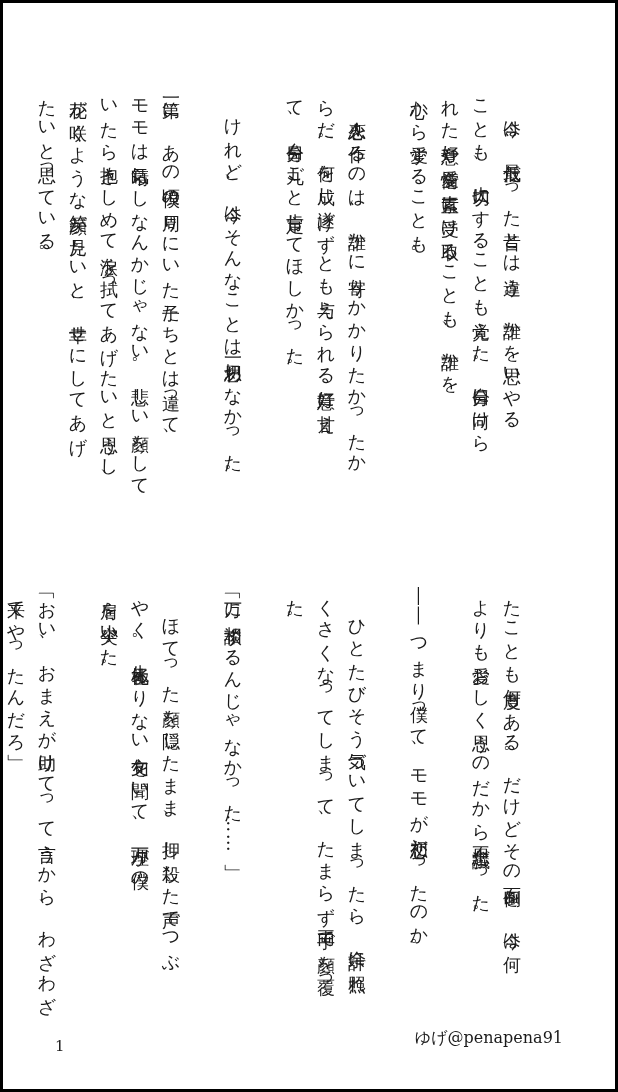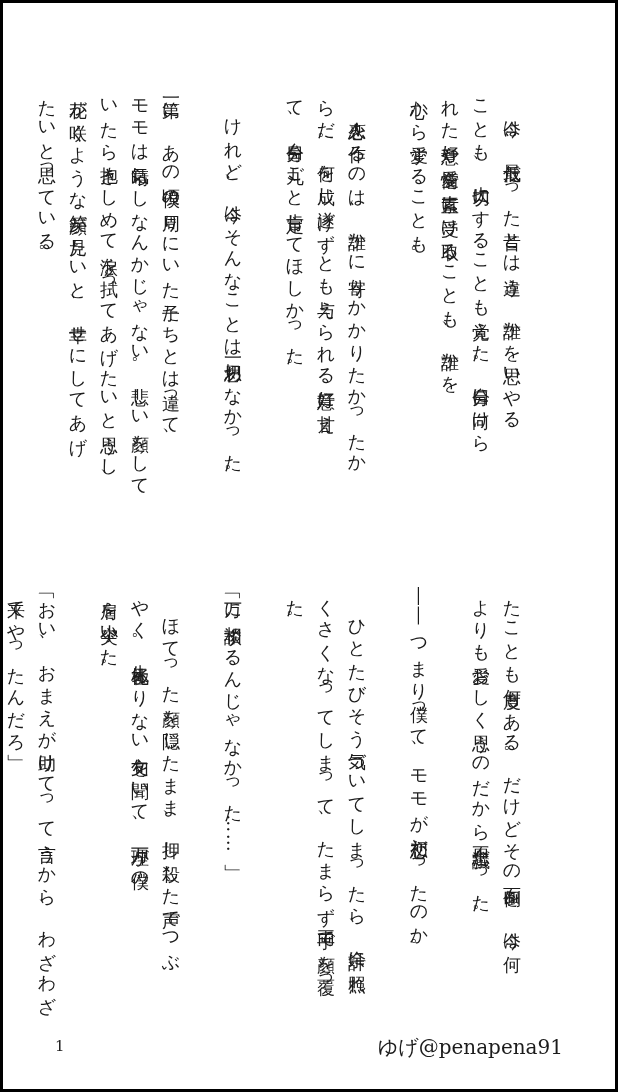--- a/index.html
+++ b/index.html
@@ -35,22 +35,22 @@
   .footer-page-number {
     position: absolute;
     left: 52px;
     bottom: 34px;
     font-size: 15px;
     color: #1b1b1b;
   }
   .footer-credit {
     position: absolute;
     right: 52px;
-    bottom: 28px;
-    font-size: 20px;
+    bottom: 40px;
+    font-size: 16px;
     color: #1b1b1b;
   }
 </style>
 </head>
 <body>
 
 <div class="page">
 
   <div class="vtext top-section">
     <p>　今は、最低だった昔とは違う。誰かを思いやる

